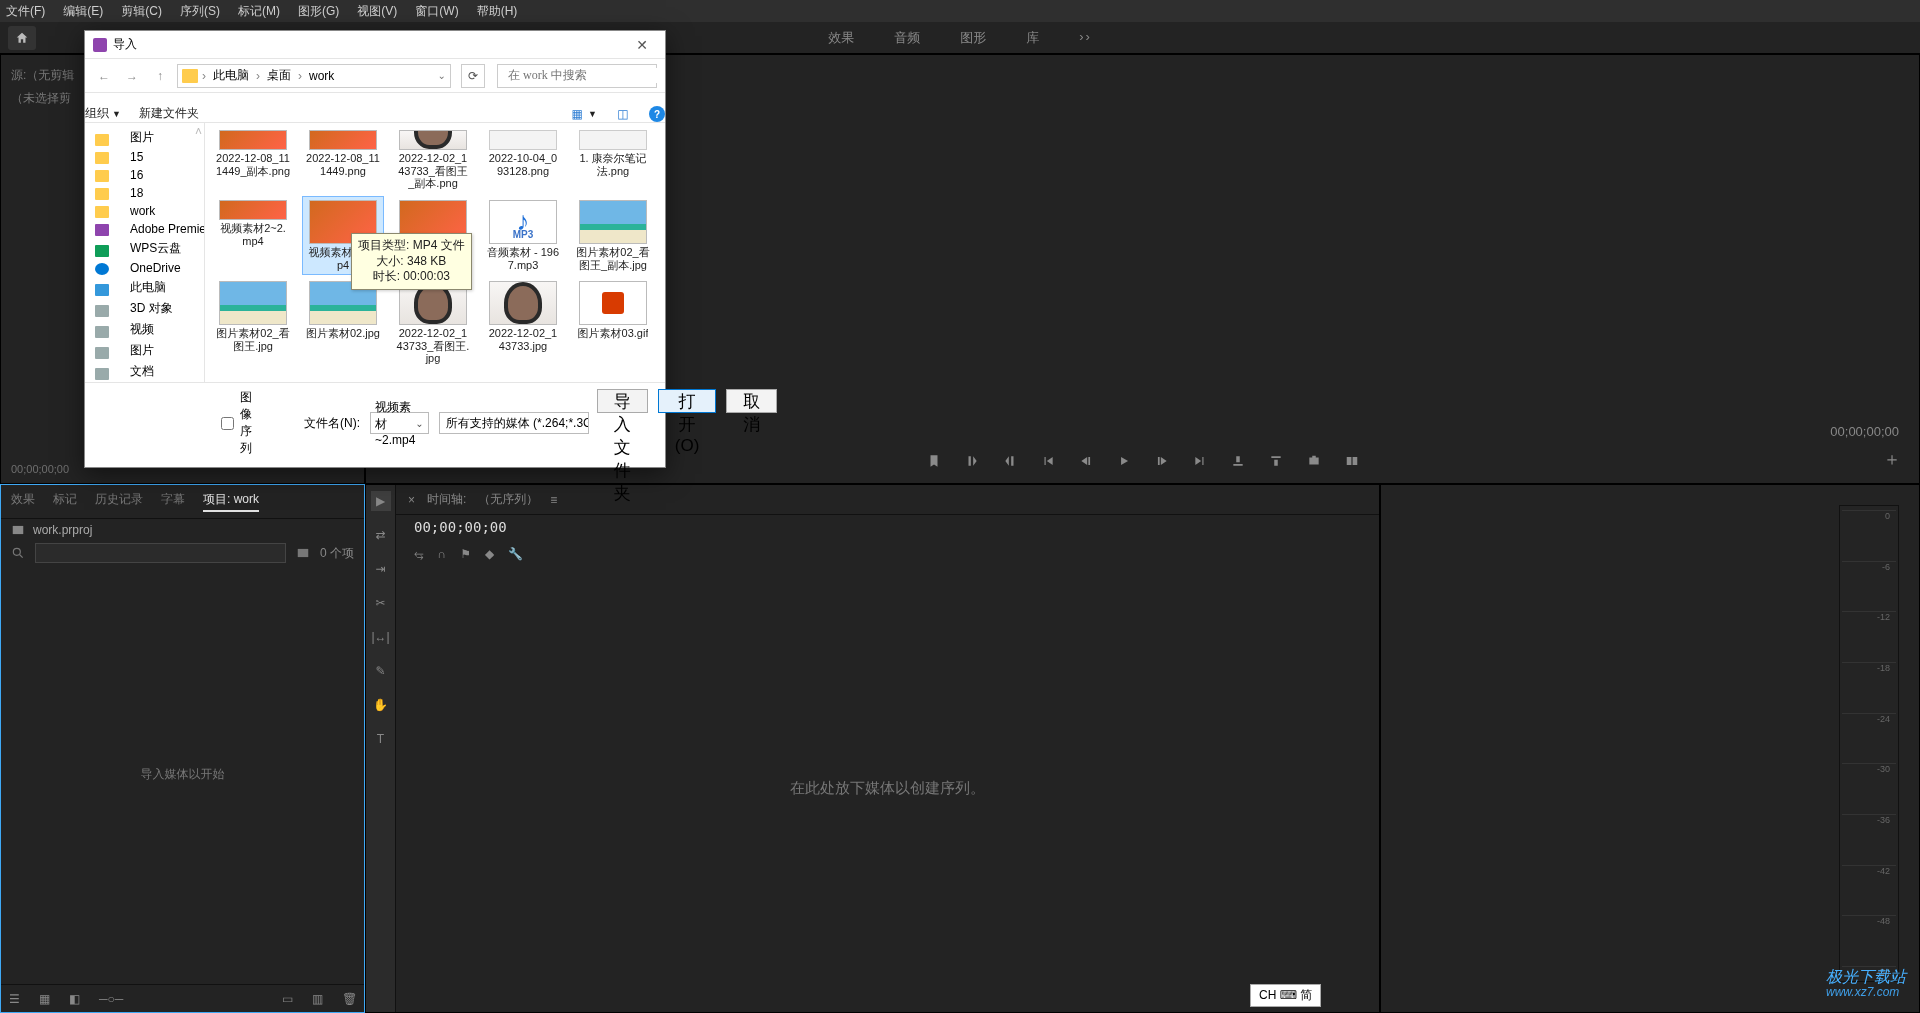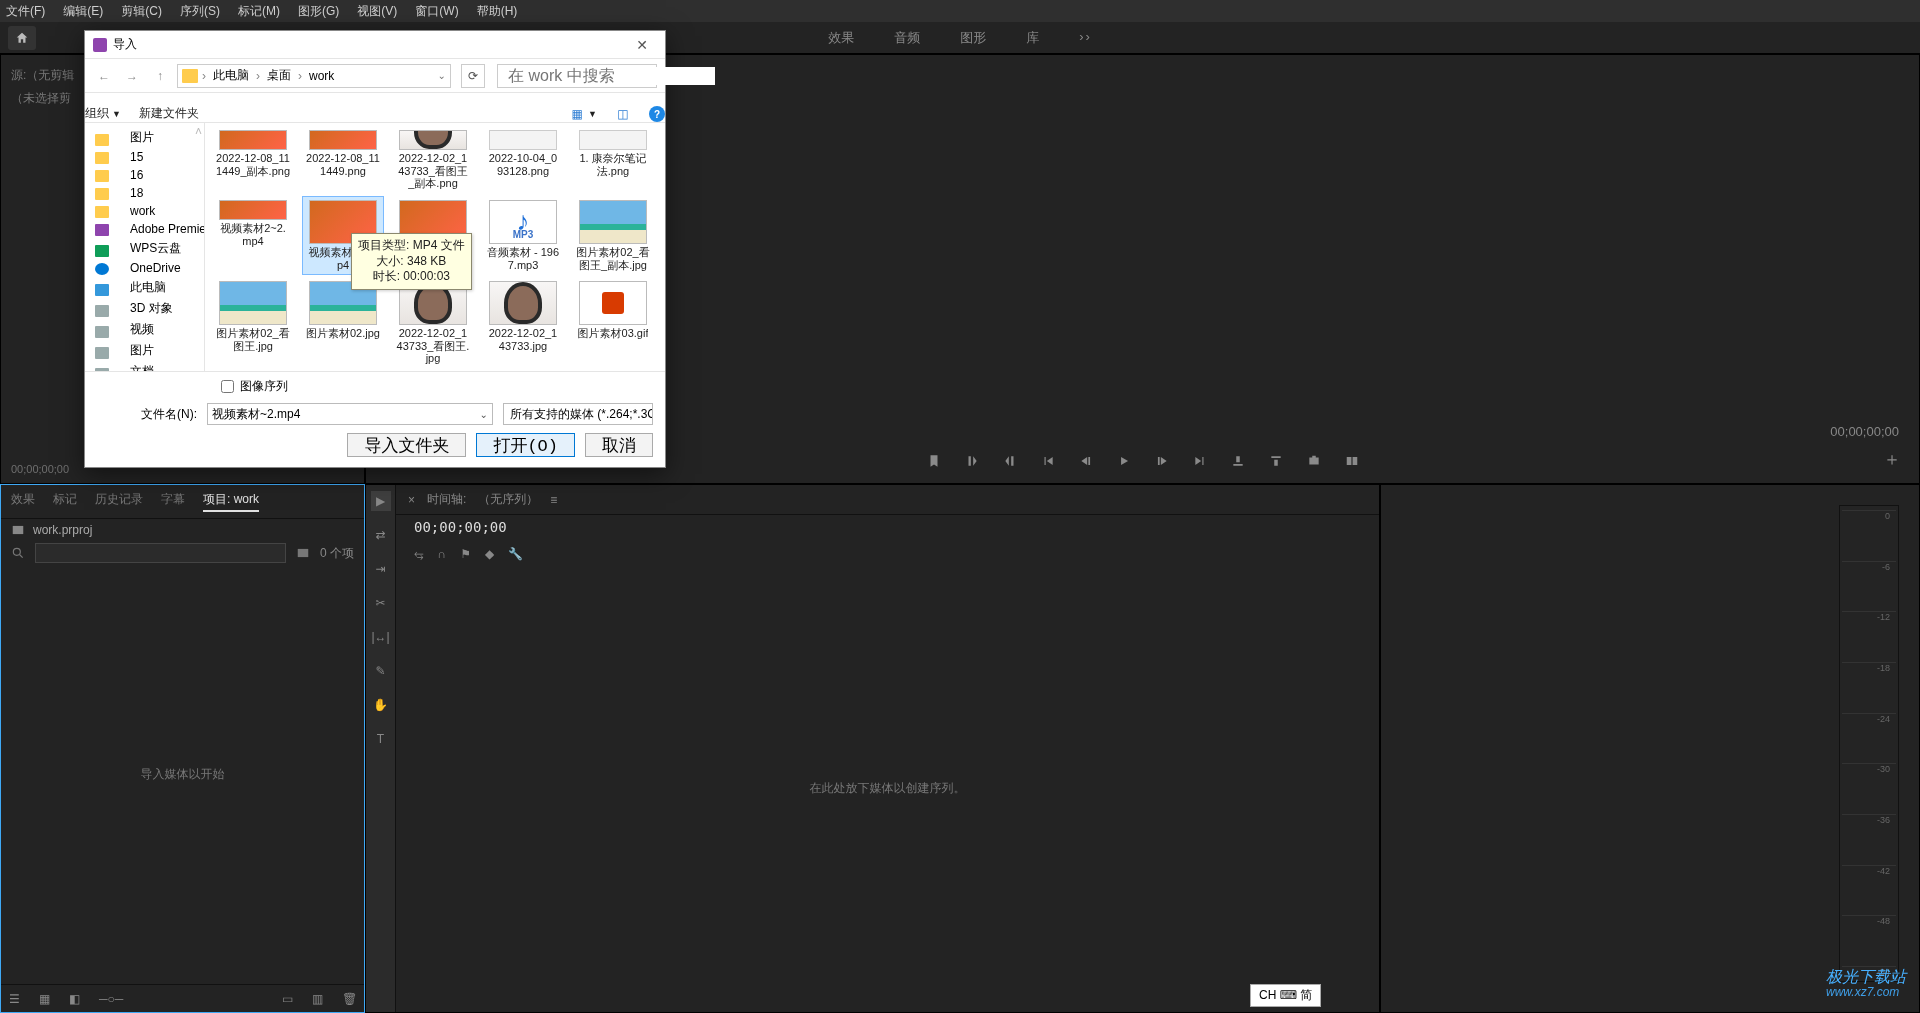--- a/index.html
+++ b/index.html
@@ -47,21 +47,21 @@
 
   
   .timeline-panel { grid-column: 2; grid-row: 2; display:flex; }
   .tool-strip { width:30px; background:#2b2b2b; border-right:1px solid #111; display:flex; flex-direction:column; align-items:center; padding-top:6px; gap:14px; color:#888; }
   .tool-strip .tool { width:20px; height:20px; display:flex; align-items:center; justify-content:center; }
   .tool-strip .tool.sel { background:#3f3f3f; }
   .tl-body { flex:1; display:flex; flex-direction:column; }
   .tl-header { height:30px; display:flex; align-items:center; padding:0 12px; color:#888; gap:12px; border-bottom:1px solid #111; }
   .tl-tc { color:#ddd; font-size:14px; margin-left:6px; font-family: monospace; }
   .tl-icons { display:flex; gap:14px; margin-left:6px; margin-top:4px; padding:4px 12px; color:#888; }
-  .tl-drop { flex:1; display:flex; align-items:center; justify-content:center; color:#777; font-size:12px; }
+  .tl-drop { flex:1; display:flex; align-items:center; justify-content:center; color:#777; font-size:15px; }
 
   
   .meter-panel { grid-column: 3; grid-row: 2; border:1px solid #000; position:relative; }
   .meter { position:absolute; top:20px; right:20px; bottom:30px; width:60px; background:#242424; border:1px solid #111; display:flex; flex-direction:column; justify-content:space-between; padding:4px 2px; }
   .meter .tick { color:#666; font-size:9px; text-align:right; padding-right:6px; border-top:1px solid #333; }
 
   
   .dialog { position: absolute; left: 62px; top: 30px; width: 582px; height: 438px; background: #fff; border: 1px solid #888; box-shadow: 0 6px 24px rgba(0,0,0,.5); color:#000; display:flex; flex-direction:column;margin-left:22px; }
   .dlg-title { height: 28px; display:flex; align-items:center; padding:0 8px; gap:6px; border-bottom:1px solid #e5e5e5; font-size:12px; }
   .dlg-title .appicon { width:14px; height:14px; background:#8e44ad; border-radius:2px; }
@@ -70,21 +70,21 @@
 
   .dlg-nav { height: 34px; display:flex; align-items:center; padding:0 8px; gap:6px; border-bottom:1px solid #e5e5e5; }
   .dlg-nav .navbtn { width:22px; height:22px; display:flex; align-items:center; justify-content:center; color:#888; }
   .pathbar { flex:1; height:24px; border:1px solid #ccc; display:flex; align-items:center; padding:0 4px; gap:2px; font-size:12px; }
   .pathbar .fld-icon { width:16px; height:14px; background:#ffcc4d; border-radius:1px; }
   .pathbar .crumb { padding:0 3px; }
   .pathbar .sep { color:#888; padding:0 2px; }
   .refresh { width:24px; height:24px; display:flex; align-items:center; justify-content:center; color:#555; border:1px solid #ccc; margin-left:4px; }
   .searchbox { width:160px; height:24px; border:1px solid #ccc; position:relative; margin-left:6px; display:flex; align-items:center; }
   .searchbox svg { margin-left:6px; fill:#888; }
-  .searchbox input { border:none; outline:none; flex:1; font-size:16px; padding-left:4px; color:#3b82f6; }
+  .searchbox input { border:none; outline:none; flex:1; font-size:12px; padding-left:4px; color:#3b82f6;font-family:Liberation Serif, serif; }
 
   .dlg-toolbar { height:30px; display:flex; align-items:flex-end; padding:0 0; gap:18px; border-bottom:1px solid #e5e5e5; font-size:12px; color:#222; }
   .dlg-toolbar .spacer { flex:1; }
   .tb-btn { display:flex; align-items:center; gap:3px; color:#222; }
   .tb-icon { width:16px; height:16px; display:flex; align-items:center; justify-content:center; }
   .tb-help { width:16px; height:16px; border-radius:50%; background:#1e88e5; color:#fff; display:flex; align-items:center; justify-content:center; font-size:10px; font-weight:bold;}
 
   .dlg-body { flex:1; display:flex; overflow:hidden; }
   .dlg-tree { width:120px; border-right:1px solid #e5e5e5; overflow-y:auto; padding:4px 0; font-size:12px; position:relative; }
   .dlg-tree::-webkit-scrollbar{ width:14px;}
@@ -113,32 +113,32 @@
   .thumb.video::before, .thumb.video::after { content:''; position:absolute; top:0; bottom:0; width:8px; background:repeating-linear-gradient(#333 0 3px,#666 3px 6px); }
   .thumb.video::before{ left:-8px;} .thumb.video::after{ right:-8px;}
   .thumb.office { background:#fff; display:flex; align-items:center; justify-content:center; }
   .thumb.office .sq { width:22px; height:22px; background:#d83b01; border-radius:3px; }
   .thumb.short { height:20px; }
   .thumb.docish { background:#f4f4f4; border:1px solid #ccc; }
   .fname { margin-top:2px; word-break:break-all; max-height:38px; overflow:hidden; }
 
   .tooltip { position:absolute; left:48px; top:36px; z-index:3; background:#ffffe1; border:1px solid #8b886e; padding:4px 6px; font-size:12px; color:#222; line-height:1.3; white-space:nowrap; box-shadow:1px 1px 3px rgba(0,0,0,.2); }
 
-  .dlg-bottom { border-top:1px solid #e5e5e5; padding:6px 12px 10px 12px; display:flex; flex-direction:column; gap:8px; font-size:12px; }
+  .dlg-bottom { border-top:1px solid #e5e5e5; padding:6px 12px 10px 12px; display:flex; gap:8px; font-size:12px; }
   .chk-row { display:flex; align-items:center; gap:6px; margin-left:124px; }
   .chk-row input { width:13px; height:13px; }
   .name-row { display:flex; align-items:center; gap:10px; }
   .name-row label { width:100px; text-align:right; }
   .name-row select, .name-row .combo { height:22px; border:1px solid #bbb; font-size:12px; padding:0 4px; }
   .combo { flex:1; display:flex; align-items:center; justify-content:space-between; }
   .combo .arr, .filter .arr { color:#555; font-size:10px; }
   .filter { width:150px; height:22px; border:1px solid #bbb; display:flex; align-items:center; justify-content:space-between; padding:0 6px; white-space:nowrap; overflow:hidden; }
   .btn-row { display:flex; justify-content:flex-end; gap:10px; }
   .btn-row button { height:24px; padding:0 16px; border:1px solid #aaa; background:#f3f3f3; font-size:17px; }
-  .btn-row button.primary { border:1px solid #0078d4; background:#e5f1fb;font-family:Liberation Mono, monospace; }
+  .btn-row button.primary { border:1px solid #0078d4; background:#e5f1fb; }
 
   
   .ime { position:absolute; left:1250px; bottom:6px; background:#fff; color:#000; border:1px solid #aaa; padding:2px 8px; font-size:12px; display:flex; align-items:center; gap:4px; }
   .watermark { position:absolute; right:14px; bottom:14px; color:#3f9fe8; font-style:italic; font-size:12px; text-align:left; line-height:1.1; }
   .watermark .big { font-size:16px; color:#47b0ff; }
 
   
   .svg { width:14px; height:14px; }
 </style>
 </head>

